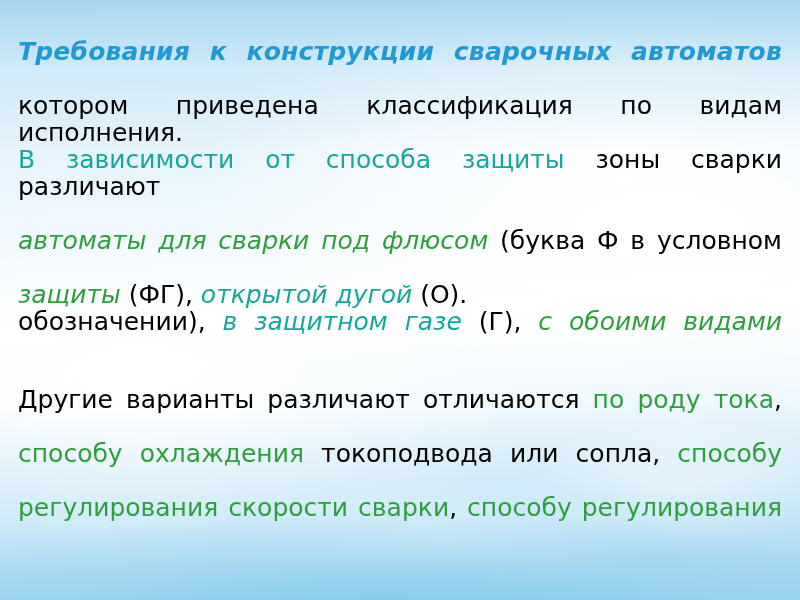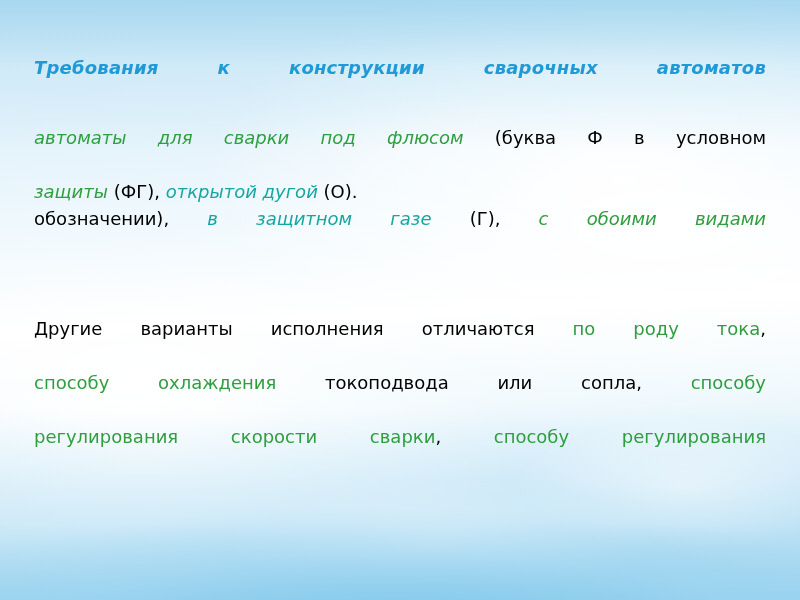--- a/index.html
+++ b/index.html
@@ -50,22 +50,22 @@
   .wisp.w4 { left: 520px; top: 420px; width: 330px; height: 130px; }
 
   #content {
     position: absolute;
     left: 18px;
     top: 38px;
     width: 764px;
     z-index: 5;
   }
   p.body {
-    margin: 16px;
-    font-size: 18px;
+    margin: 0;
+    font-size: 25px;
     line-height: 27px;
     color: #000000;
     text-align: justify;
     text-justify: inter-word;
   }
   p.body + p.body { margin-top: 0; }
   .gap { height: 24px; }
 
   .title {
     font-weight: bold;
@@ -99,31 +99,33 @@
 <div id="slide">
   <div class="wisp w1"></div>
   <div class="wisp w2"></div>
   <div class="wisp w3"></div>
   <div class="wisp w4"></div>
 
   <div id="content">
 
     <p class="body">
       <span class="just-line title">Требования к конструкции сварочных автоматов</span>
+      <span class="just-line last-line t-black">котором приведена классификация по видам исполнения.</span>
     </p>
 
     <p class="body">
+      <span class="just-line"><span class="t-teal">В зависимости от способа защиты</span><span class="t-black"> зоны сварки различают</span></span>
       <span class="just-line"><span class="t-green-i">автоматы для сварки под флюсом</span><span class="t-black"> (буква Ф в условном</span></span>
       <span class="just-line last-line"><span class="t-green-i">защиты</span><span class="t-black"> (ФГ), </span><span class="t-teal-i">открытой дугой</span><span class="t-black"> (О).</span></span>
       <span class="just-line"><span class="t-black">обозначении), </span><span class="t-teal-i">в защитном газе</span><span class="t-black"> (Г), </span><span class="t-green-i">с обоими видами</span></span>
     </p>
 
     <div class="gap"></div>
 
     <p class="body">
-      <span class="just-line"><span class="t-black">Другие варианты исполнения отличаются </span><span class="t-green">по роду тока</span><span class="t-black">,</span></span>
+      <span class="just-line"><span class="t-black">Другие варианты различают отличаются </span><span class="t-green">по роду тока</span><span class="t-black">,</span></span>
       <span class="just-line"><span class="t-green">способу охлаждения</span><span class="t-black"> токоподвода или сопла, </span><span class="t-green">способу</span></span>
       <span class="just-line"><span class="t-green">регулирования скорости сварки</span><span class="t-black">, </span><span class="t-green">способу регулирования</span></span>
 
     </p>
 
   </div>
 </div>
 
 </body></html>

